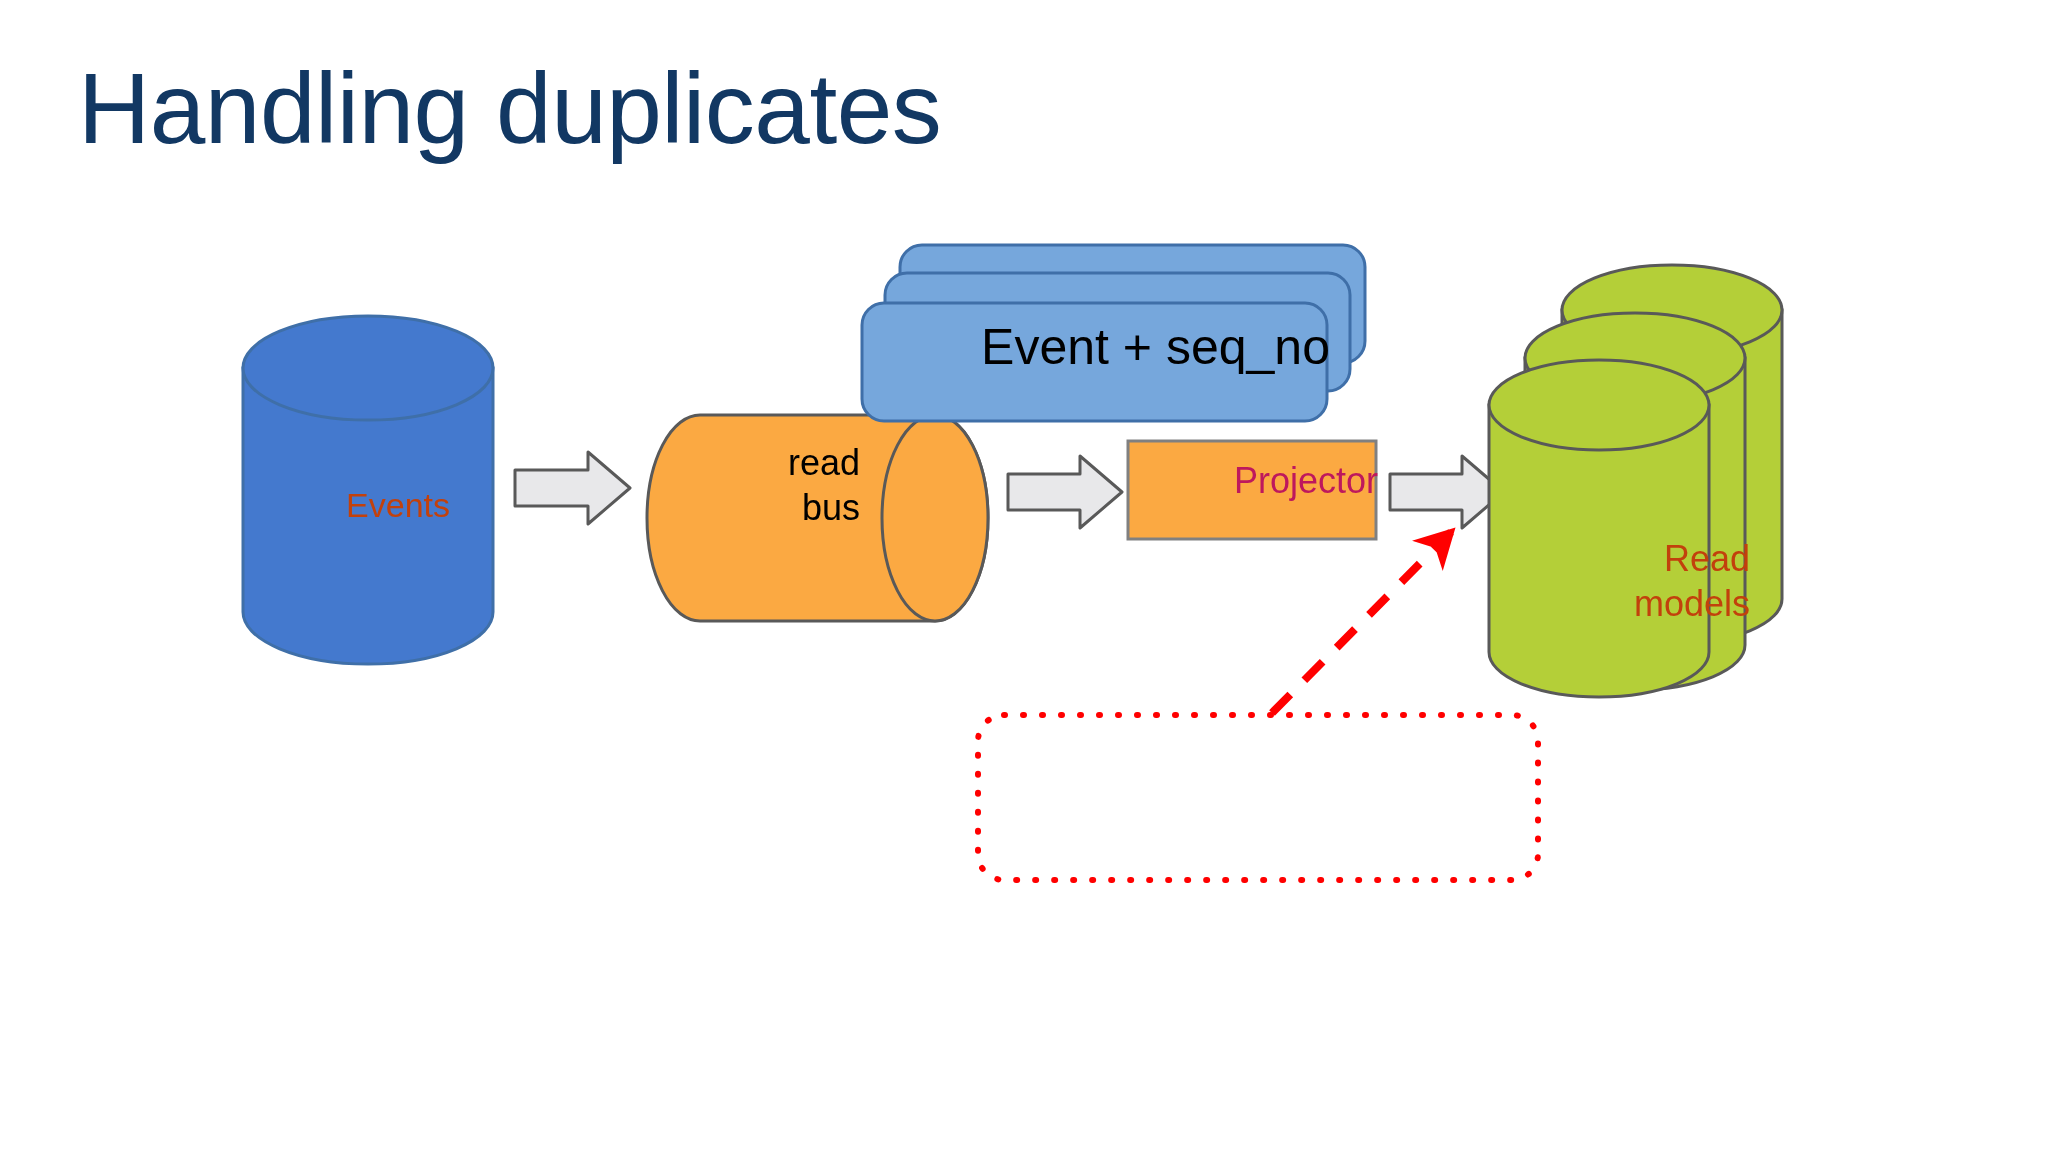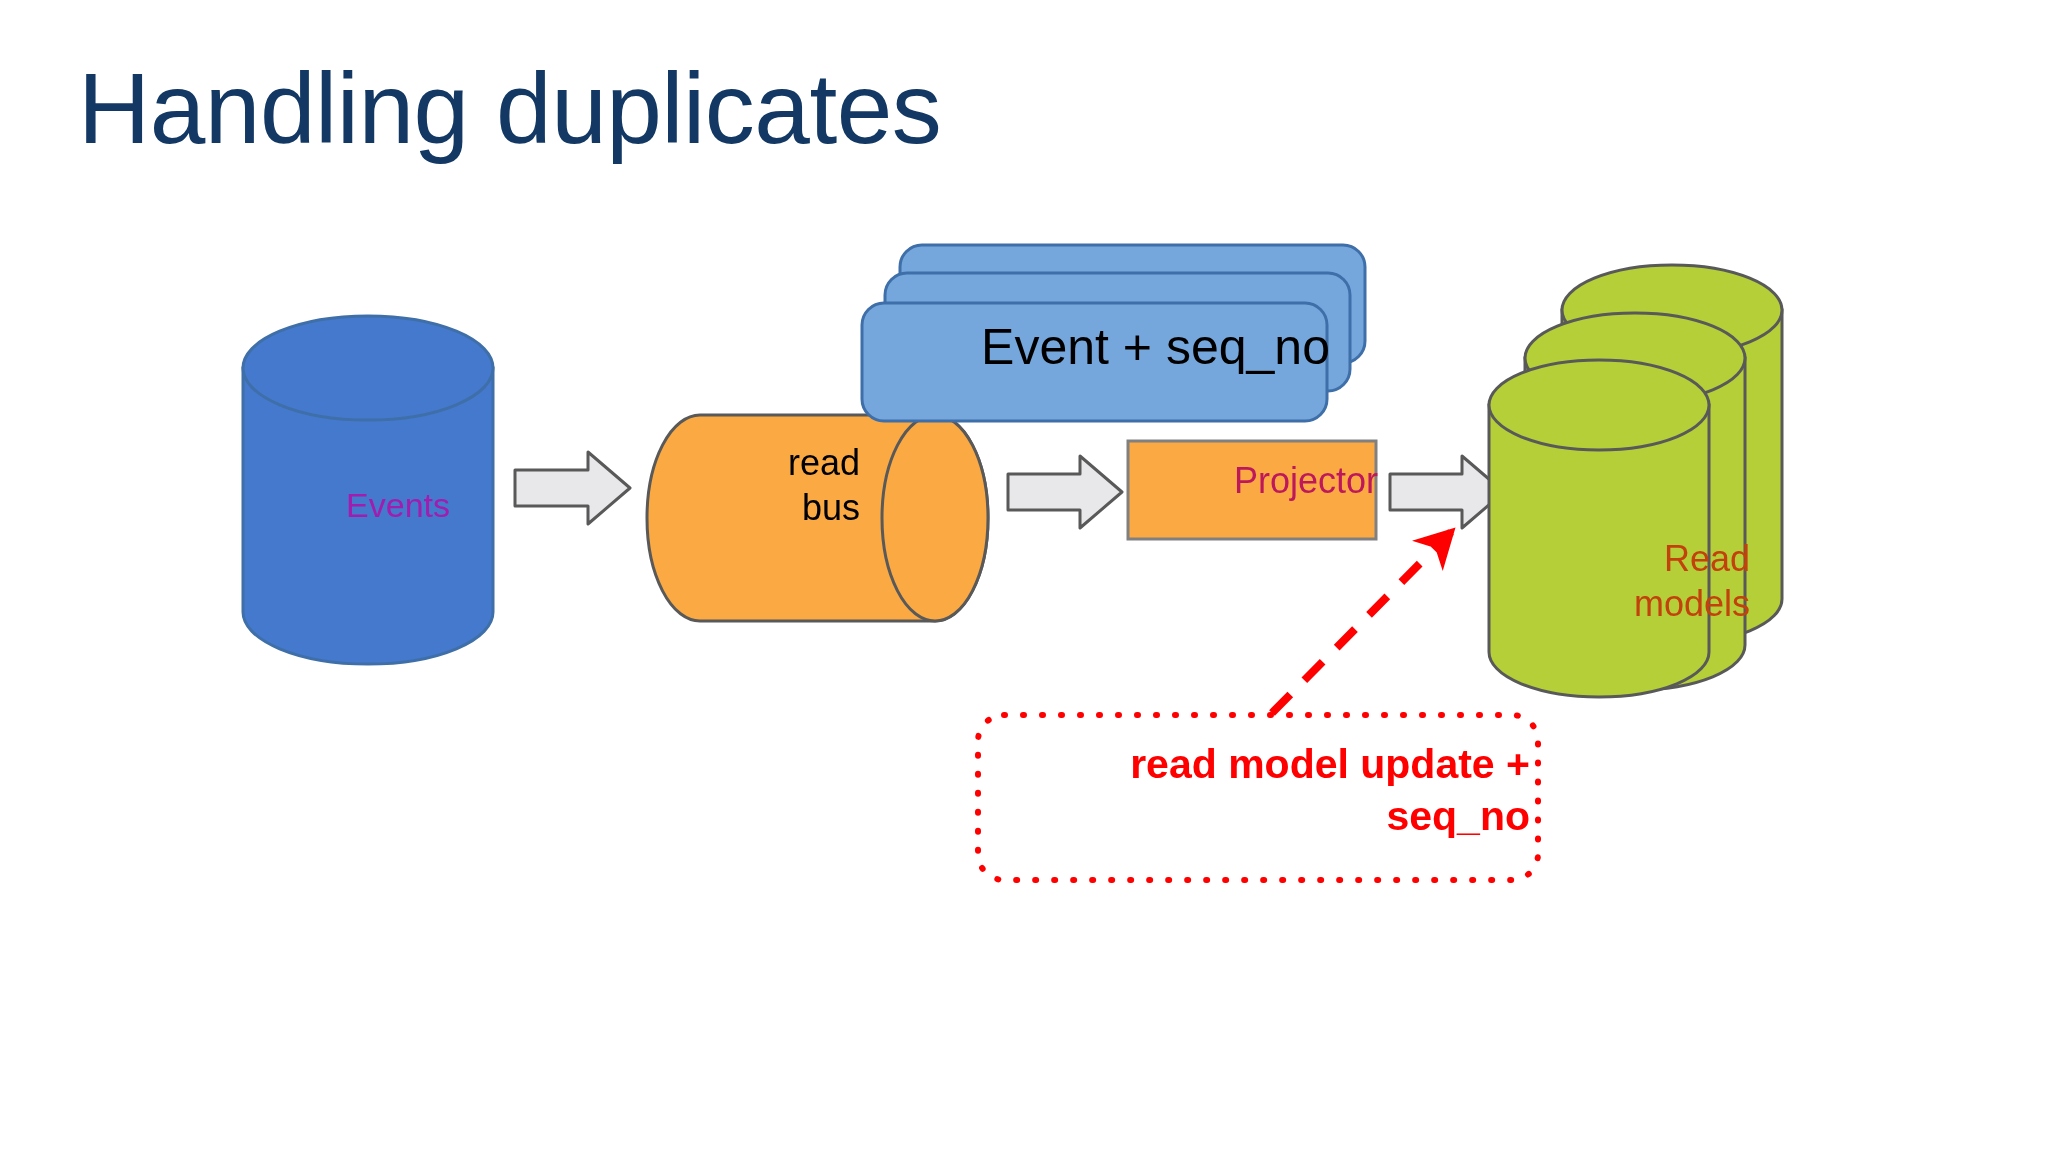--- a/index.html
+++ b/index.html
@@ -58,21 +58,21 @@
     text-align: right;
     pointer-events: none;
     white-space: pre-line;
   }
 
   #events-label {
     left: 230px;
     top: 478px;
     width: 220px;
     font-size: 34px;
-    color: #a21caf;
+    color: #c2410c;
   }
 
   #eventbus-label {
     left: 670px;
     top: 432px;
     width: 190px;
     font-size: 36px;
     line-height: 1.25;
     color: #000000;
   }
@@ -186,17 +186,15 @@
     <div class="shape-label" id="eventbus-label">read
 bus</div>
 
     <div class="shape-label" id="event-seq-label">Event + seq_no</div>
 
     <div class="shape-label" id="projector-label">Projector</div>
 
     <div class="shape-label" id="readmodels-label">Read
 models</div>
 
-    <div class="shape-label" id="callout-label">read model update +
-seq_no</div>
   </div>
 
 </div>
 
 </body></html>

